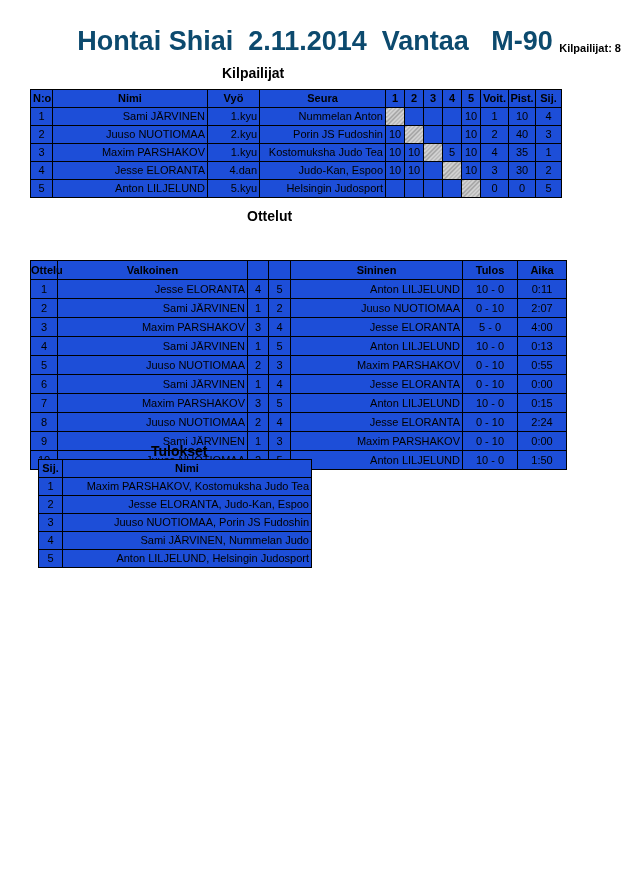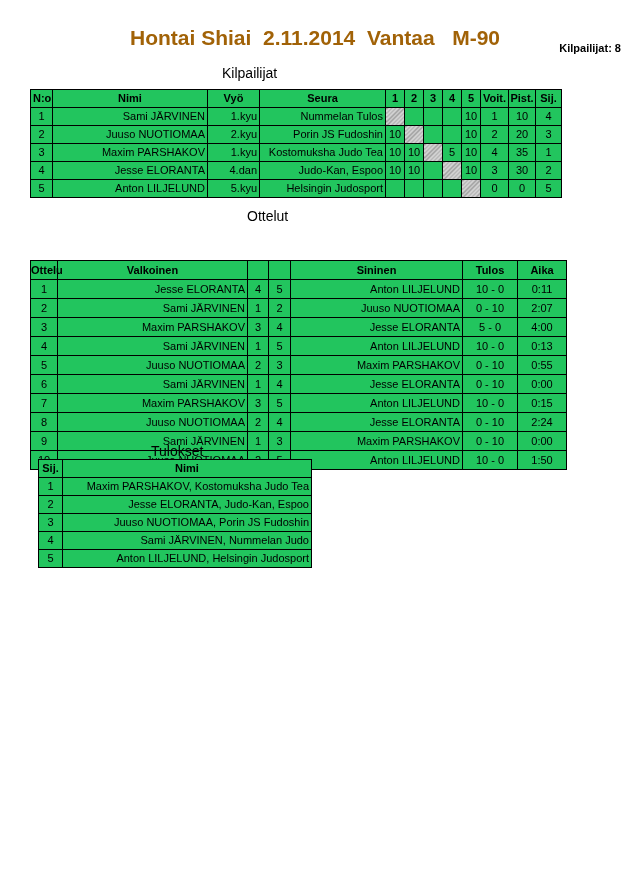--- a/index.html
+++ b/index.html
@@ -1,26 +1,26 @@
 <!DOCTYPE html>
 <html><head>
 <meta charset="utf-8">
 <style>
   * { margin:0; padding:0; box-sizing:border-box; }
   html,body { background:#fff; }
   body { font-family:"Liberation Sans", sans-serif; color:#000; }
   .page { position:relative; width:630px; height:891px; background:#fff; overflow:hidden; }
   .title { position:absolute; top:26px; left:0; width:630px; text-align:center;
-           font-size:21px; font-weight:bold; white-space:pre; color:#a16207; }
+           font-size:27px; font-weight:bold; white-space:pre; color:#0c4a6e; }
   .count-label { position:absolute; top:42px; right:9px; font-size:11px; font-weight:bold; }
-  .section-heading { position:absolute; font-size:14px; font-weight:normal; }
+  .section-heading { position:absolute; font-size:14px; font-weight:bold; }
   #h-kilpailijat { left:222px; top:65px; }
   #h-ottelut    { left:247px; top:208px; }
   #h-tulokset   { left:151px; top:443px; }
-  table { position:absolute; border-collapse:collapse; table-layout:fixed; font-size:11px; background:#22c55e; }
+  table { position:absolute; border-collapse:collapse; table-layout:fixed; font-size:11px; background:#1d4ed8; }
   th, td { border:1px solid #000; padding:0 2px; height:17px; line-height:17px;
            overflow:hidden; white-space:nowrap; font-size:11px; }
   th { font-weight:bold; text-align:center; }
   #t-kilpailijat { left:30px; top:89px;  width:531px; }
   #t-ottelut     { left:30px; top:232px; width:536px;margin-top:28px; }
   #t-tulokset    { left:38px; top:459px; width:273px; }
   #t-ottelut th, #t-ottelut td { height:18px; line-height:18px; }
   .al { text-align:right; padding-left:5px; }
   .ac { text-align:center; }
   .ovf { overflow:visible; padding:0; }
@@ -65,42 +65,42 @@
         <th class="ovf">Voit.</th>
         <th class="ovf">Pist.</th>
         <th>Sij.</th>
       </tr>
     </thead>
     <tbody>
       <tr>
         <td class="ac">1</td>
         <td class="al">Sami JÄRVINEN</td>
         <td class="al">1.kyu</td>
-        <td class="al">Nummelan Tulos</td>
+        <td class="al">Nummelan Anton</td>
         <td class="ac diag"></td>
         <td class="ac"></td>
         <td class="ac"></td>
         <td class="ac"></td>
         <td class="ac">10</td>
         <td class="ac">1</td>
         <td class="ac">10</td>
         <td class="ac">4</td>
       </tr>
       <tr>
         <td class="ac">2</td>
         <td class="al">Juuso NUOTIOMAA</td>
         <td class="al">2.kyu</td>
         <td class="al">Porin JS Fudoshin</td>
         <td class="ac">10</td>
         <td class="ac diag"></td>
         <td class="ac"></td>
         <td class="ac"></td>
         <td class="ac">10</td>
         <td class="ac">2</td>
-        <td class="ac">20</td>
+        <td class="ac">40</td>
         <td class="ac">3</td>
       </tr>
       <tr>
         <td class="ac">3</td>
         <td class="al">Maxim PARSHAKOV</td>
         <td class="al">1.kyu</td>
         <td class="al">Kostomuksha Judo Tea</td>
         <td class="ac">10</td>
         <td class="ac">10</td>
         <td class="ac diag"></td>

